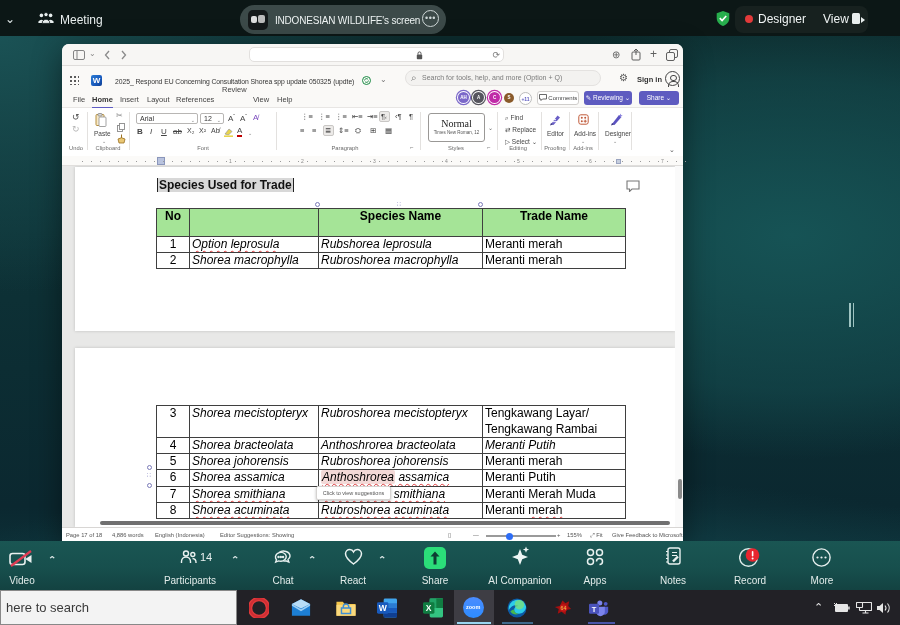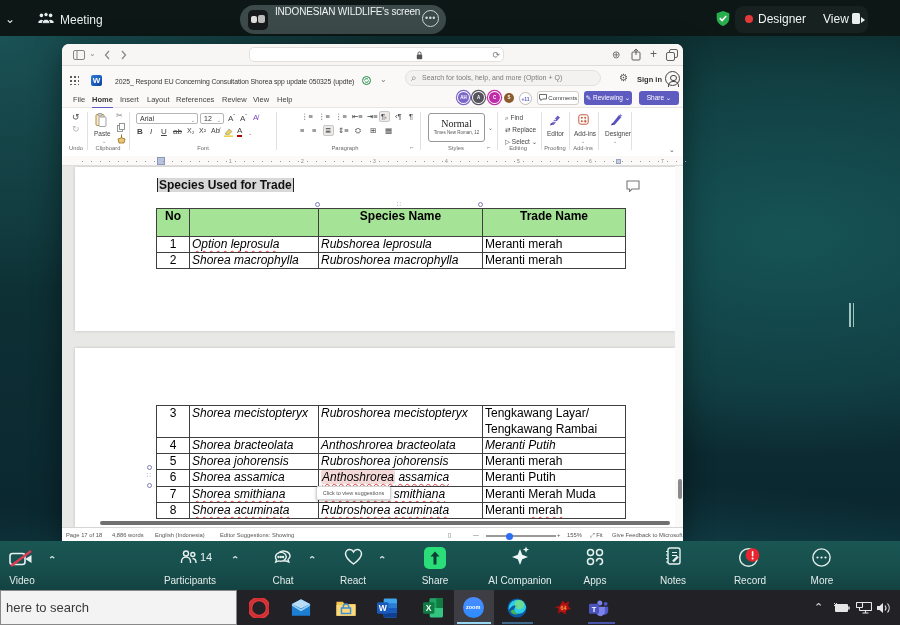--- a/index.html
+++ b/index.html
@@ -7,21 +7,21 @@
 .abs { position:absolute; }
 #stage { position:relative; width:900px; height:625px; background:#0d3036; }
 
 
 #topbar { left:0; top:0; width:900px; height:36px; background:#0c1716; color:#e8eeee; }
 #topbar .chev { left:5px; top:13px; font-size:12px; color:#dfe7e7; }
 #meet-ic { left:38px; top:11px; }
 #meet-txt { left:60px; top:13px; font-size:12px; }
 #pill { left:240px; top:5px; width:206px; height:29px; background:#3c4a49; border-radius:15px; }
 #pill .ic { position:absolute; left:8px; top:4.5px; width:20px; height:20px; border-radius:5px; background:#15191a; overflow:hidden; }
-#pill .txt { position:absolute; left:35px; top:1px; font-size:10px; color:#eef3f3; letter-spacing:-.2px; white-space:nowrap; }
+#pill .txt { position:absolute; left:35px; top:10px; font-size:10px; color:#eef3f3; letter-spacing:-.2px; white-space:nowrap; }
 #pill .dots { position:absolute; right:7px; top:5px; width:17px; height:17px; border:1.4px solid #cfd8d8; border-radius:50%; color:#cfd8d8; font-size:9px; line-height:14px; text-align:center; letter-spacing:.5px;}
 #recpanel { left:735px; top:6px; width:133px; height:27px; background:#17211f; border-radius:8px; }
 #shield { left:716px; top:11px; }
 #recdot { left:745px; top:15px; width:8px; height:8px; border-radius:50%; background:#e23a3a; }
 #rectxt { left:758px; top:12px; font-size:12px; color:#f0f4f4; }
 #viewtxt { left:823px; top:12px; font-size:12px; color:#f0f4f4; }
 #viewic { left:852px; top:13px; width:8px; height:11px; background:#e8eeee; border-radius:1.5px; }
 #viewic:after { content:""; position:absolute; left:9px; top:4px; border-left:4px solid #e8eeee; border-top:3px solid transparent; border-bottom:3px solid transparent; }
 
 
@@ -209,21 +209,21 @@
     <div id="gear" class="abs">⚙</div>
     <div id="signin" class="abs">Sign in</div>
     <div id="avperson" class="abs"></div>
 
     <div id="menurow" class="abs"></div>
     <div class="mi" style="left:11px;top:51px;">File</div>
     <div class="mi" id="mi-home" style="left:30px;top:51px;">Home</div>
     <div class="mi" style="left:58px;top:51px;">Insert</div>
     <div class="mi" style="left:85px;top:51px;">Layout</div>
     <div class="mi" style="left:114px;top:51px;text-align:center;">References</div>
-    <div class="mi" style="left:160px;top:51px;">Review</div>
+    <div class="mi" style="left:160px;top:41px;">Review</div>
     <div class="mi" style="left:191px;top:51px;">View</div>
     <div class="mi" style="left:215px;top:51px;">Help</div>
     <div class="avatar ring" style="left:396px;background:#7b68c9;color:#7b68c9;"><span style="color:#fff">AH</span></div>
     <div class="avatar ring" style="left:411px;background:#56555e;color:#56555e;"><span style="color:#fff">A</span></div>
     <div class="avatar ring" style="left:427px;background:#c02ba8;color:#c02ba8;"><span style="color:#fff">C</span></div>
     <div class="avatar" style="left:442px;top:49px;width:10px;height:10px;line-height:10px;background:#8a5a2a;">S</div>
     <div class="avatar" style="left:457px;top:48px;width:13px;height:13px;line-height:12px;background:#fff;border:1px solid #bbb;color:#5e5bc0;font-size:5px;">+11</div>
     <div id="cmtbtn" class="abs"><svg style="vertical-align:-1px" width="8" height="7" viewBox="0 0 8 7">
           <path d="M0.5 0.5 h7 v4.5 h-4 l-1.5 1.5 v-1.5 h-1.5 z" fill="none" stroke="#444" stroke-width=".8"></path>
         </svg> Comments</div>

